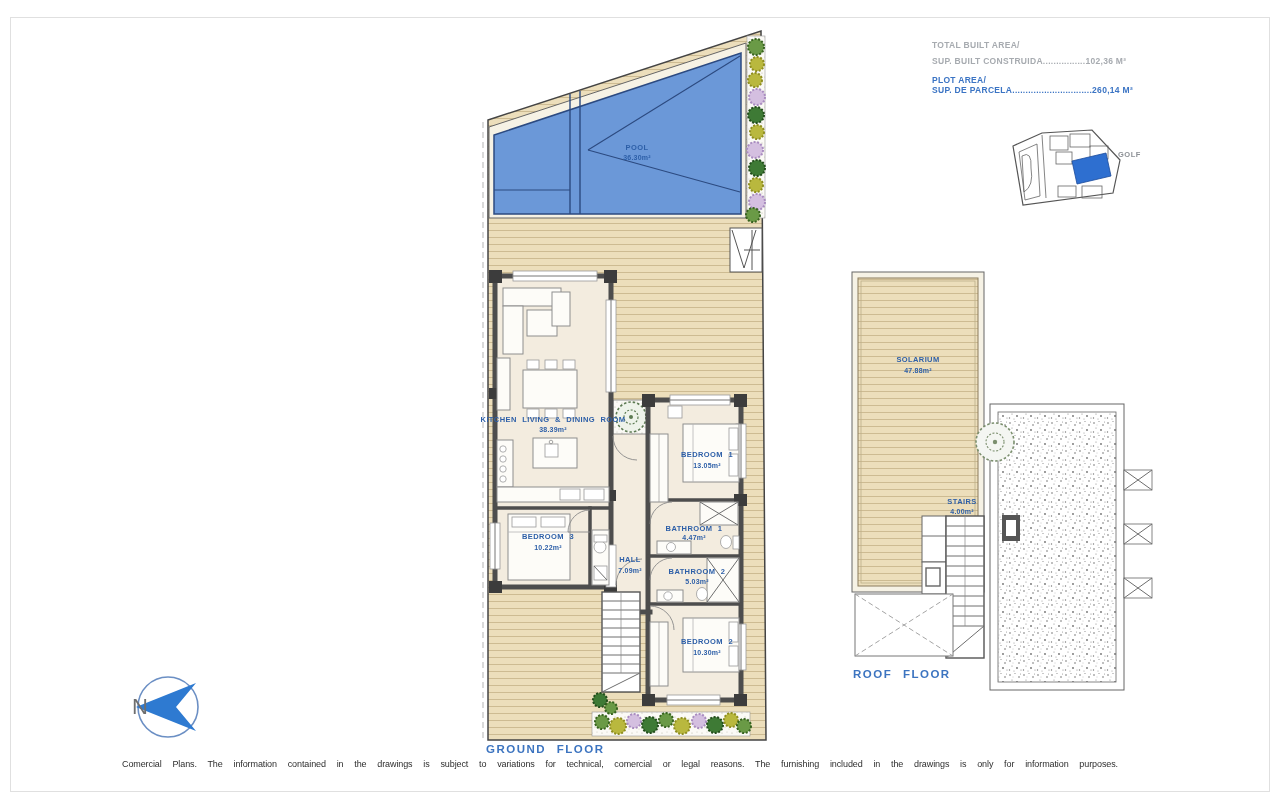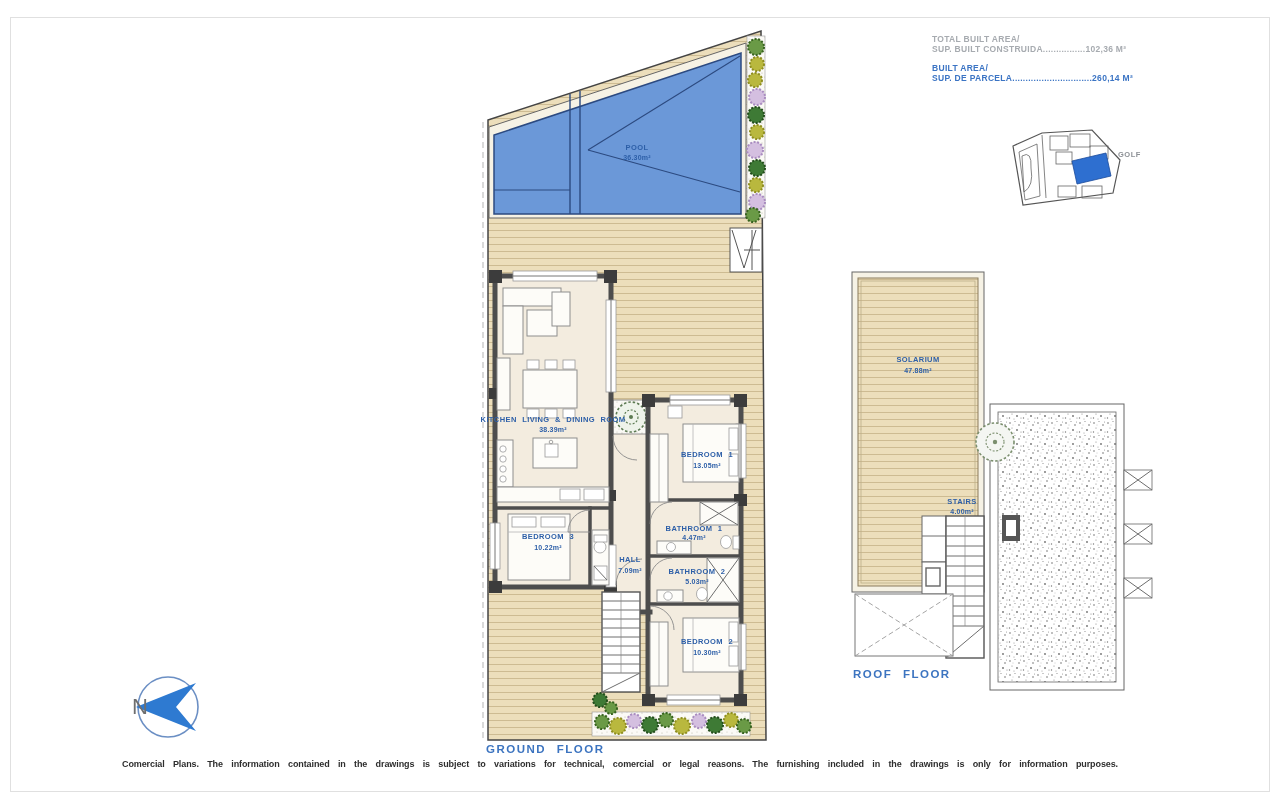--- a/index.html
+++ b/index.html
@@ -10,29 +10,29 @@
   .page-border{
     position:absolute;left:10px;right:10px;top:17px;bottom:8px;
     border:1px solid #e0e0e0;pointer-events:none;
   }
   #plan-svg{position:absolute;left:0;top:0;}
 
   
   .title-block{position:absolute;left:932px;top:28px;width:300px;}
   .villa-title{font-size:17px;color:#a7abb0;letter-spacing:2.5px;font-weight:400;}
   .tb-line{font-size:8.5px;font-weight:bold;letter-spacing:.3px;line-height:10px;}
-  .tb-gray{color:#a7abb0;}
+  .tb-gray{color:#a7abb0;margin-top:6px;}
   .tb-blue{color:#3b74c4;}
   .tb-gap{height:9px;}
 
   
   .disclaimer{
     position:absolute;left:122px;top:759px;width:996px;
     font-size:9px;line-height:10.5px;color:#2e2e2e;
-    text-align:justify;text-align-last:justify;letter-spacing:-0.1px;font-weight:bold;
+    text-align:justify;text-align-last:justify;letter-spacing:-0.1px;
   }
   .disclaimer div{text-align:justify;text-align-last:justify;}
 
   
   .wall{stroke:#4d4d4d;stroke-linecap:square;fill:none;}
   .wall5{stroke-width:5;}
   .wall3{stroke-width:3.5;}
   .thin{stroke:#6e6e6e;stroke-width:1;fill:none;}
   .furn{stroke:#8e8e8e;stroke-width:1;fill:#fdfcf8;}
   .furn2{stroke:#9a9a9a;stroke-width:.8;fill:#ffffff;}
@@ -397,19 +397,19 @@
     <polygon points="136,707 196,683 176,707 196,731" fill="#2e7ad1"></polygon>
     <text x="132" y="714" font-size="22" fill="#6e6e6e" font-family="Liberation Sans, sans-serif">N</text>
   </g>
 </svg>
 
 <div class="title-block">
   <div style="height:6px"></div>
   <div class="tb-line tb-gray">TOTAL BUILT AREA/</div>
   <div class="tb-line tb-gray">SUP. BUILT CONSTRUIDA................102,36 M²</div>
   <div class="tb-gap"></div>
-  <div class="tb-line tb-blue">BUILT AREA/</div>
+  <div class="tb-line tb-blue">PLOT AREA/</div>
   <div class="tb-line tb-blue">SUP. DE PARCELA..............................260,14 M²</div>
 </div>
 
 <div class="disclaimer">
   <div>Comercial Plans. The information contained in the drawings is subject to variations for technical, comercial or legal reasons. The furnishing included in the drawings is only for information purposes.</div>
 </div>
 
 </body></html>

